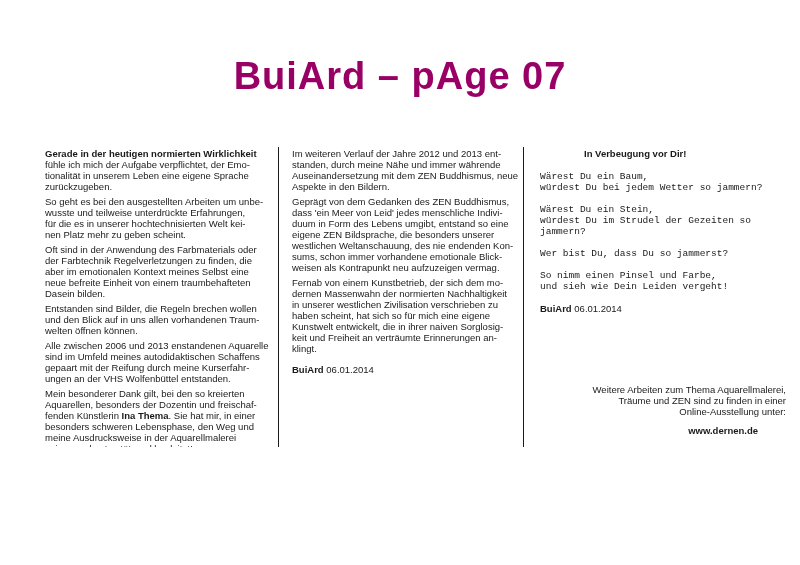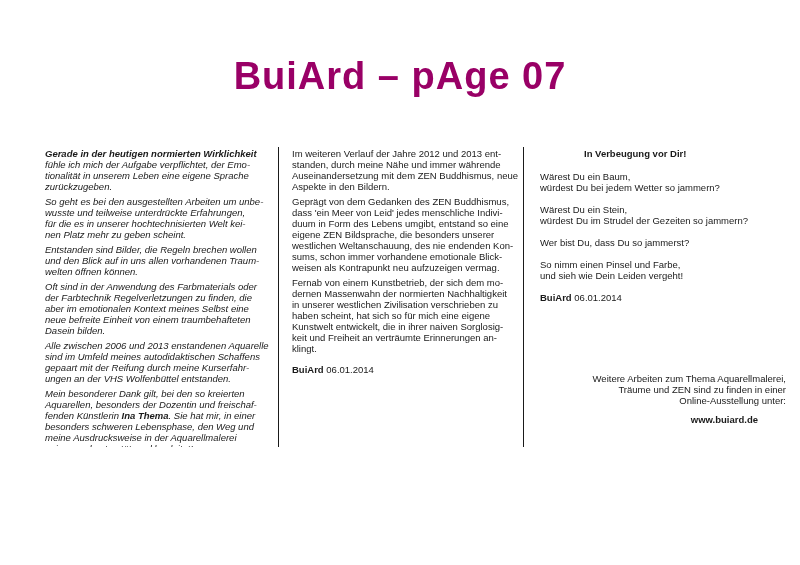--- a/index.html
+++ b/index.html
@@ -37,34 +37,35 @@
     background: #1a1a1a;
   }
   .vline1 { left: 278px; }
   .vline2 { left: 523px; }
   .col {
     position: absolute;
     top: 148px;
     font-size: 9.5px;
     line-height: 11px;
   }
-  .col1 { left: 45px;  width: 230px; font-style: italic; }
+  .col1 { left: 45px;  width: 230px; }
   .col2 { left: 292px; width: 228px; }
   .col3 { left: 540px; width: 246px; }
   .col p {
     margin: 0 0 4px 0;
     white-space: pre-line;
   }
   .col p.heading {
     font-weight: bold;
     margin: 0 0 12px 0;
     padding-left: 44px;
   }
   .col p.stanza {
     margin: 0 0 11px 0;
+    font-family: Liberation Mono, monospace;
   }
   .col p.sig {
     margin: 10px 0 0 0;
   }
   .spacer {
     height: 70px;
   }
   .col p.info {
     margin: 0 0 8px 0;
     text-align: right;
@@ -97,28 +98,28 @@
 
   <div class="col col1">
     <p><strong>Gerade in der heutigen normierten Wirklichkeit</strong><span>
 fühle ich mich der Aufgabe verpflichtet, der Emo-
 tionalität in unserem Leben eine eigene Sprache
 zurückzugeben.</span></p>
     <p>So geht es bei den ausgestellten Arbeiten um unbe-
 wusste und teilweise unterdrückte Erfahrungen,
 für die es in unserer hochtechnisierten Welt kei-
 nen Platz mehr zu geben scheint.</p>
-    <p>Entstanden sind Bilder, die Regeln brechen wollen
-und den Blick auf in uns allen vorhandenen Traum-
-welten öffnen können.</p>
     <p>Oft sind in der Anwendung des Farbmaterials oder
 der Farbtechnik Regelverletzungen zu finden, die
 aber im emotionalen Kontext meines Selbst eine
 neue befreite Einheit von einem traumbehafteten
 Dasein bilden.</p>
+    <p>Entstanden sind Bilder, die Regeln brechen wollen
+und den Blick auf in uns allen vorhandenen Traum-
+welten öffnen können.</p>
     <p>Alle zwischen 2006 und 2013 enstandenen Aquarelle
 sind im Umfeld meines autodidaktischen Schaffens
 gepaart mit der Reifung durch meine Kurserfahr-
 ungen an der VHS Wolfenbüttel entstanden.</p>
     <p><span>Mein besonderer Dank gilt, bei den so kreierten
 Aquarellen, besonders der Dozentin und freischaf-
 fenden Künstlerin </span><strong>Ina Thema</strong><span>. Sie hat mir, in einer
 besonders schweren Lebensphase, den Weg und
 meine Ausdrucksweise in der Aquarellmalerei
 naiven und unterstützend begleitet!</span></p>
@@ -153,18 +154,18 @@
     <p class="stanza">Wärest Du ein Stein,
 würdest Du im Strudel der Gezeiten so jammern?</p>
     <p class="stanza">Wer bist Du, dass Du so jammerst?</p>
     <p class="stanza">So nimm einen Pinsel und Farbe,
 und sieh wie Dein Leiden vergeht!</p>
     <p class="sig"><strong>BuiArd</strong><span> 06.01.2014</span></p>
     <div class="spacer"></div>
     <p class="info">Weitere Arbeiten zum Thema Aquarellmalerei,
 Träume und ZEN sind zu finden in einer
 Online-Ausstellung unter:</p>
-    <div class="link-line">www.buiard.de</div>
+    <div class="link-line">www.dernen.de</div>
   </div>
 
   <div class="footer">BuiArd - Burghard Bosselmann, Schlossplatz 10, 38304 Wolfenbüttel</div>
 
 </div>
 
 </body></html>

